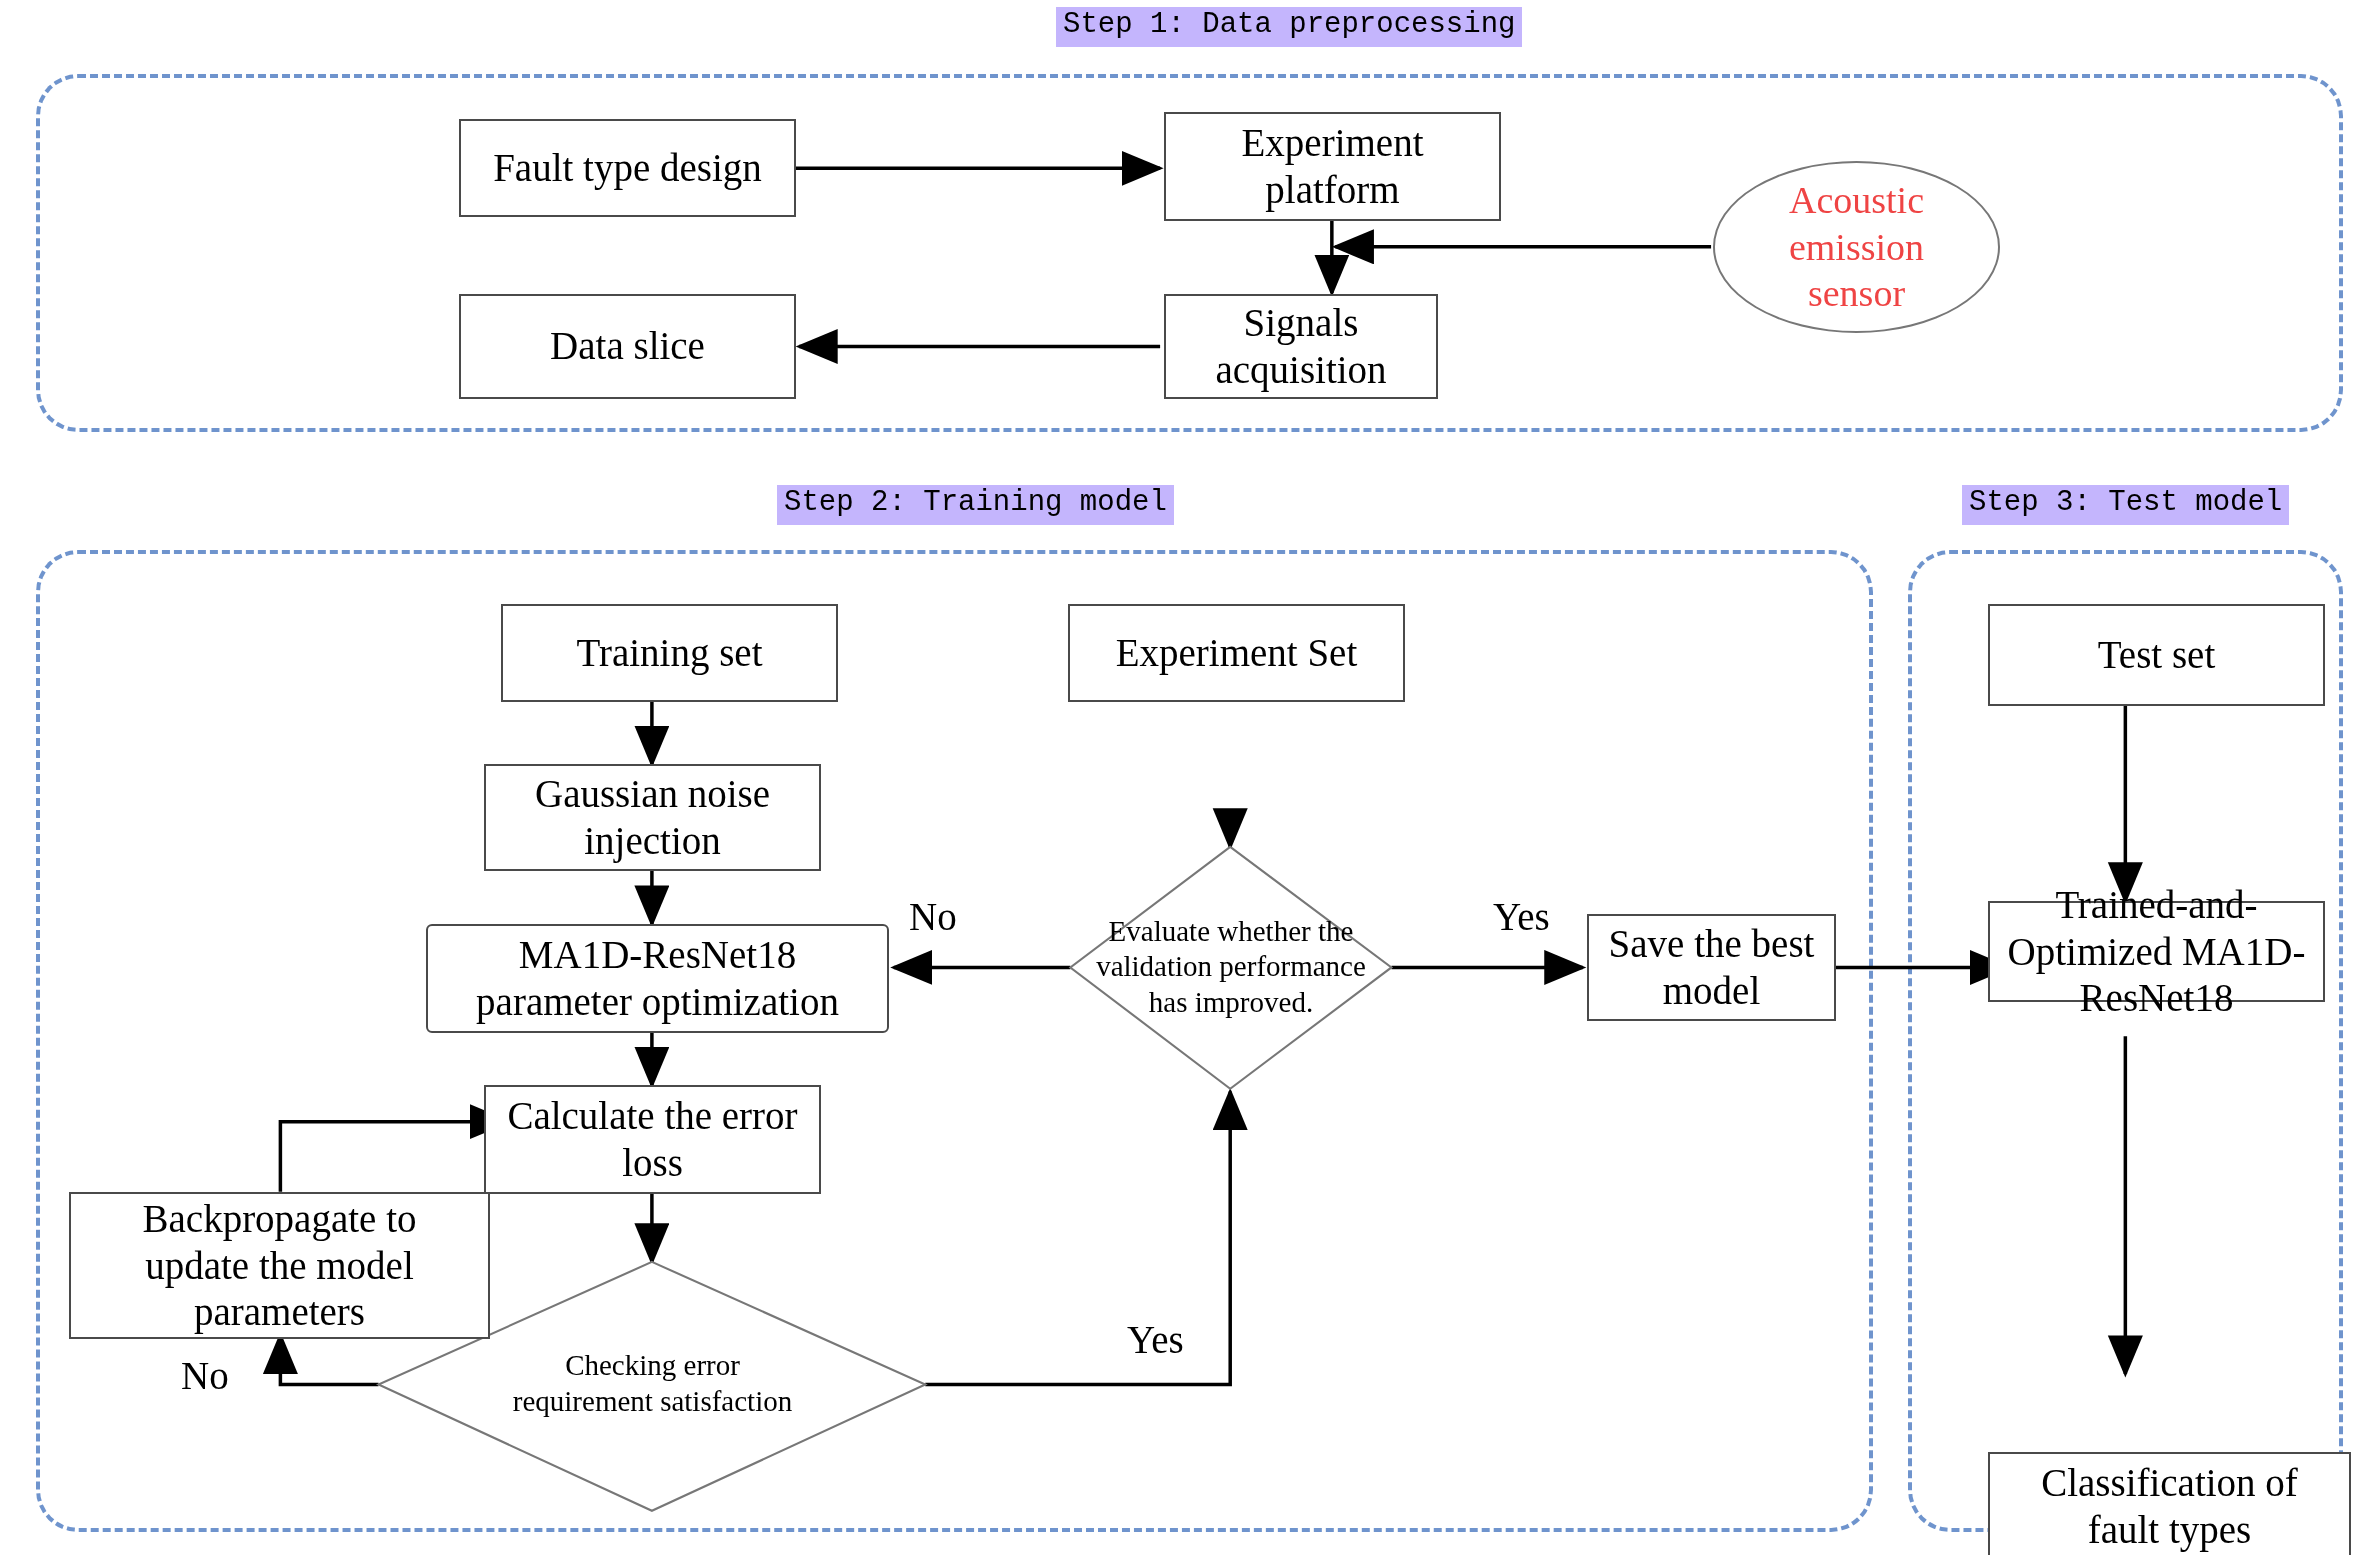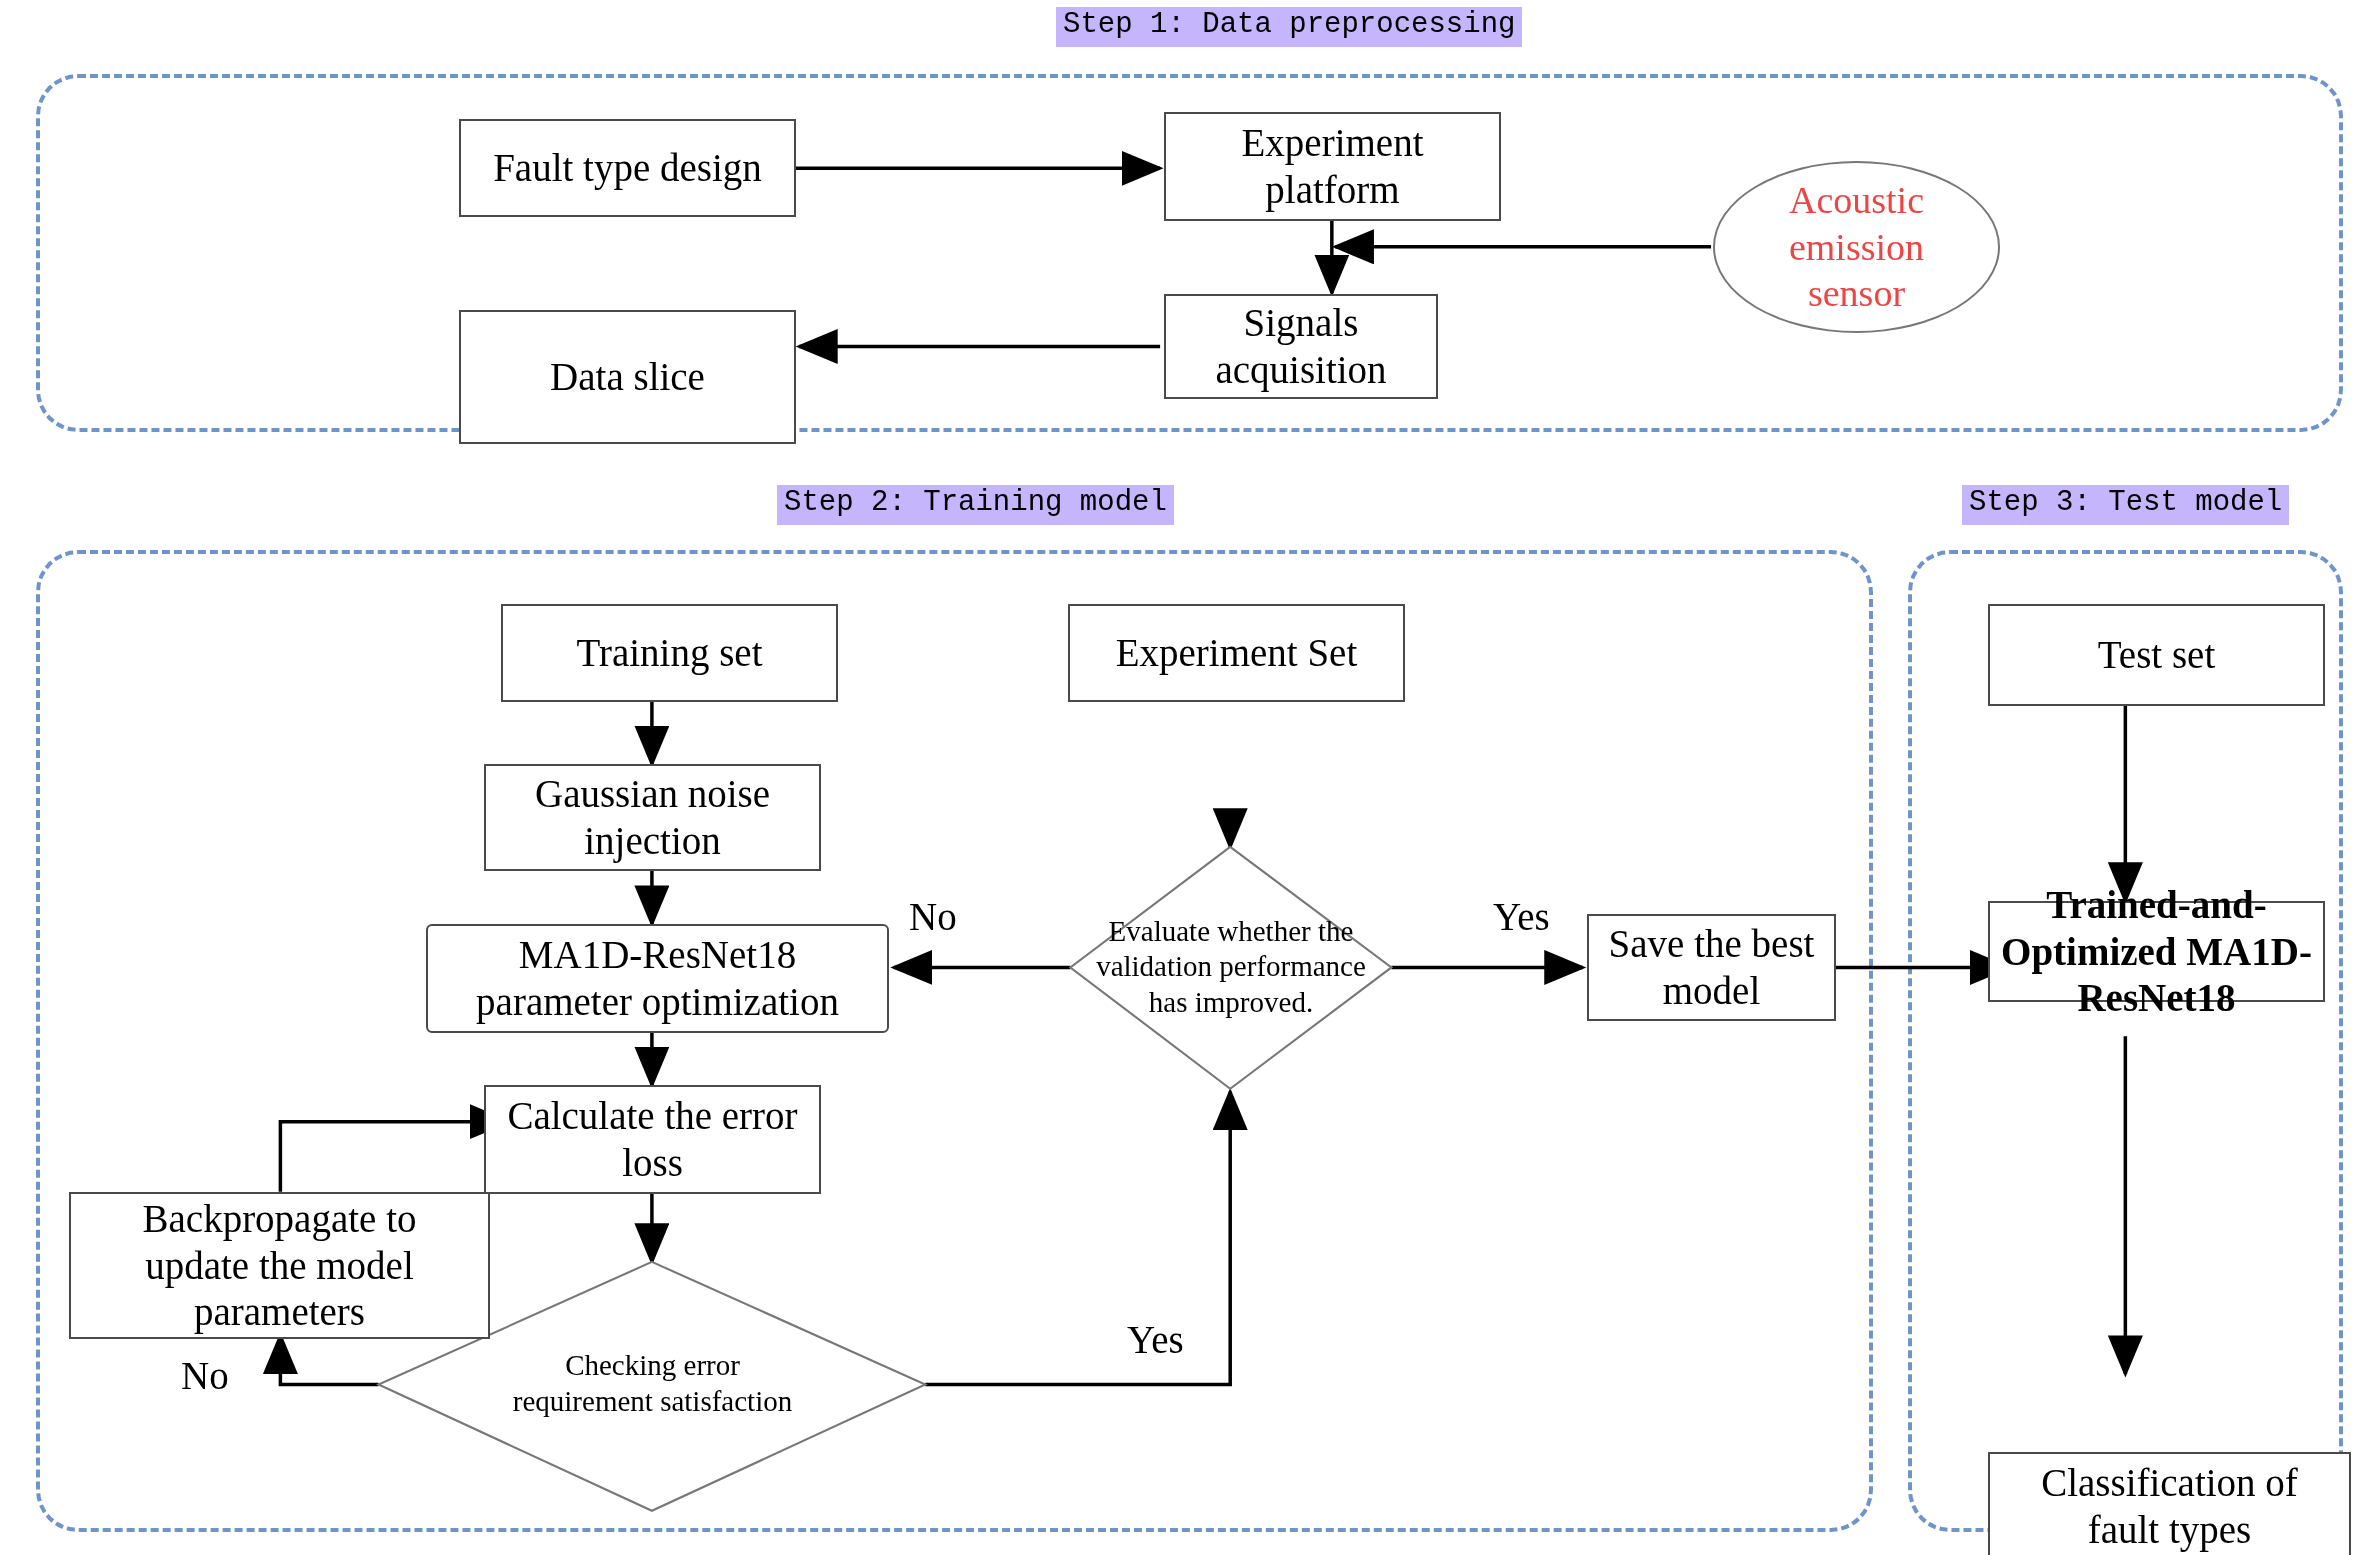--- a/index.html
+++ b/index.html
@@ -69,21 +69,21 @@
     <polygon points="930,1800 1320,1975 930,2155 540,1975" fill="#fff" stroke="#777" stroke-width="3"></polygon>
   </svg>
 
   <div class="nodebox" style="left:459px;top:119px;width:337px;height:98px;">Fault type design</div>
   <div class="nodebox" style="left:1164px;top:112px;width:337px;height:109px;white-space:pre-line;">Experiment
 platform</div>
   <div class="ellipse" style="left:1713px;top:161px;width:287px;height:172px;white-space:pre-line;">Acoustic
 emission
 sensor</div>
   <div class="nodebox" style="left:1164px;top:294px;width:274px;height:105px;">Signals acquisition</div>
-  <div class="nodebox" style="left:459px;top:294px;width:337px;height:134px;margin-top:16px;">Data slice</div>
+  <div class="nodebox" style="left:459px;top:294px;width:337px;height:105px;">Data slice</div>
 
   <div class="nodebox" style="left:484px;top:604px;width:337px;height:98px;margin-left:17px;">Training set</div>
   <div class="nodebox" style="left:484px;top:764px;width:337px;height:107px;white-space:pre-line;">Gaussian noise
 injection</div>
   <div class="nodebox" style="left:426px;top:924px;width:463px;height:109px;white-space:pre-line;border-radius:6px;">MA1D-ResNet18
 parameter optimization</div>
   <div class="nodebox" style="left:484px;top:1085px;width:337px;height:109px;white-space:pre-line;">Calculate the error
 loss</div>
   <div class="nodebox" style="left:69px;top:1192px;width:421px;height:147px;white-space:pre-line;">Backpropagate to
 update the model
@@ -97,20 +97,20 @@
 has improved.</div>
   <div class="diamondtxt" style="left:428px;top:1317px;width:449px;height:133px;white-space:pre-line;">Checking error
 requirement satisfaction</div>
 
   <div class="edgelbl" style="left:909px;top:894px;">No</div>
   <div class="edgelbl" style="left:1493px;top:894px;">Yes</div>
   <div class="edgelbl" style="left:181px;top:1353px;">No</div>
   <div class="edgelbl" style="left:1127px;top:1317px;">Yes</div>
 
   <div class="nodebox" style="left:1988px;top:604px;width:337px;height:102px;">Test set</div>
-  <div class="nodebox" style="left:1988px;top:901px;width:337px;height:101px;white-space:pre-line;font-weight:bold;">Trained-and-
+  <div class="nodebox" style="left:1988px;top:901px;width:337px;height:101px;white-space:pre-line;">Trained-and-
 Optimized MA1D-
 ResNet18</div>
   <div class="nodebox" style="left:1988px;top:1452px;width:363px;height:109px;white-space:pre-line;">Classification of
 fault types</div>
 
 </div>
 
 
 </body></html>

